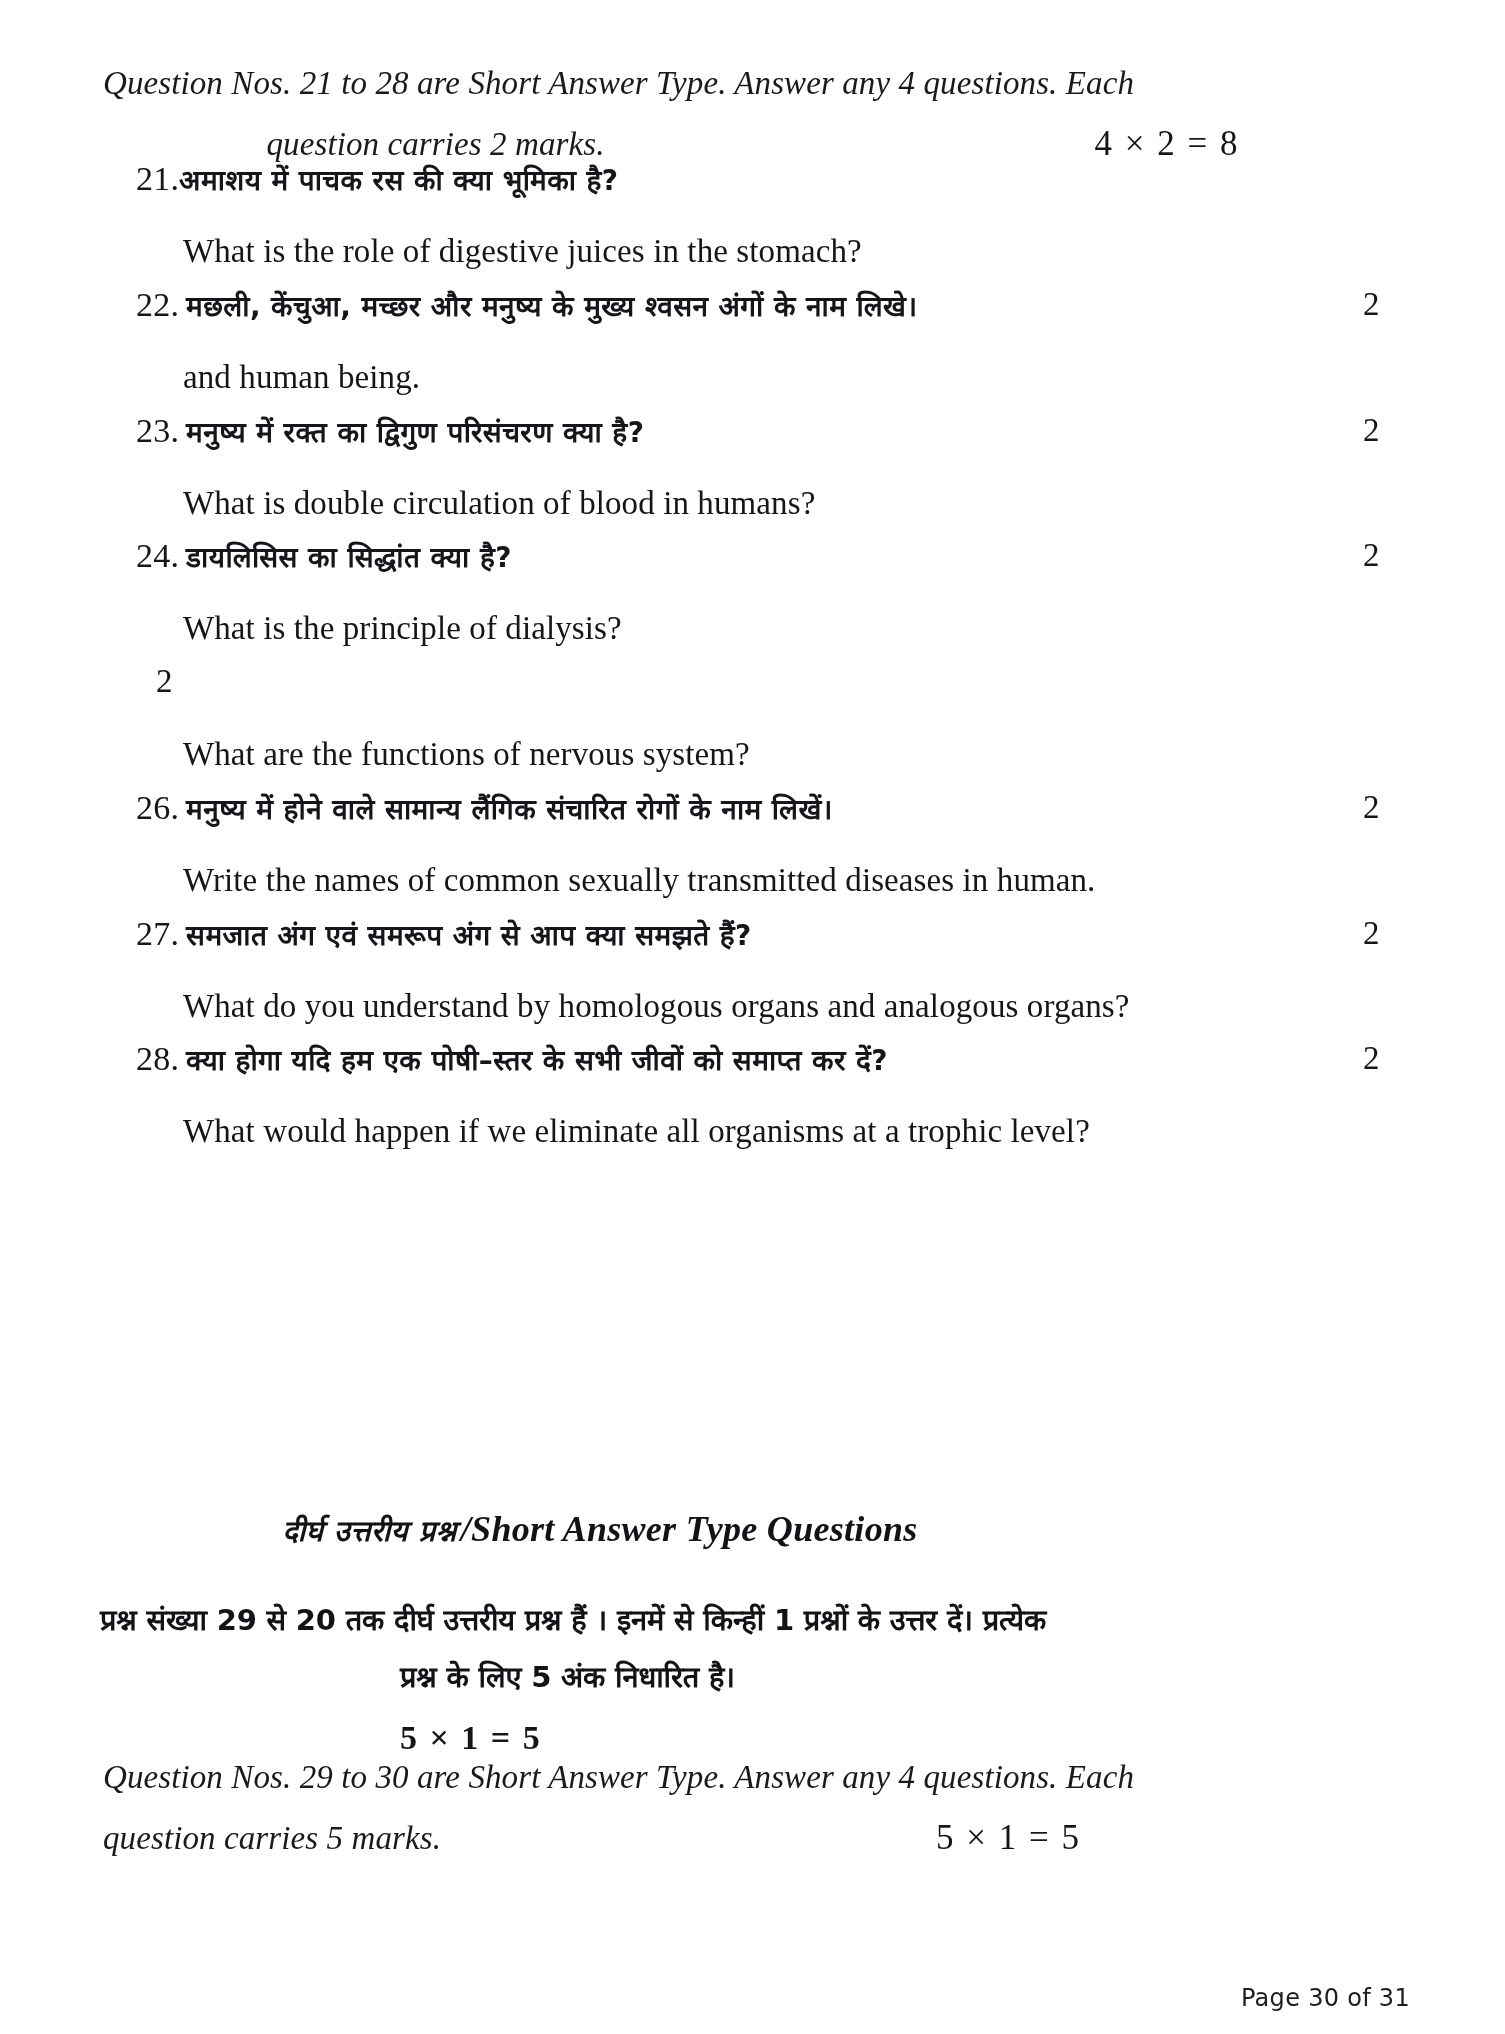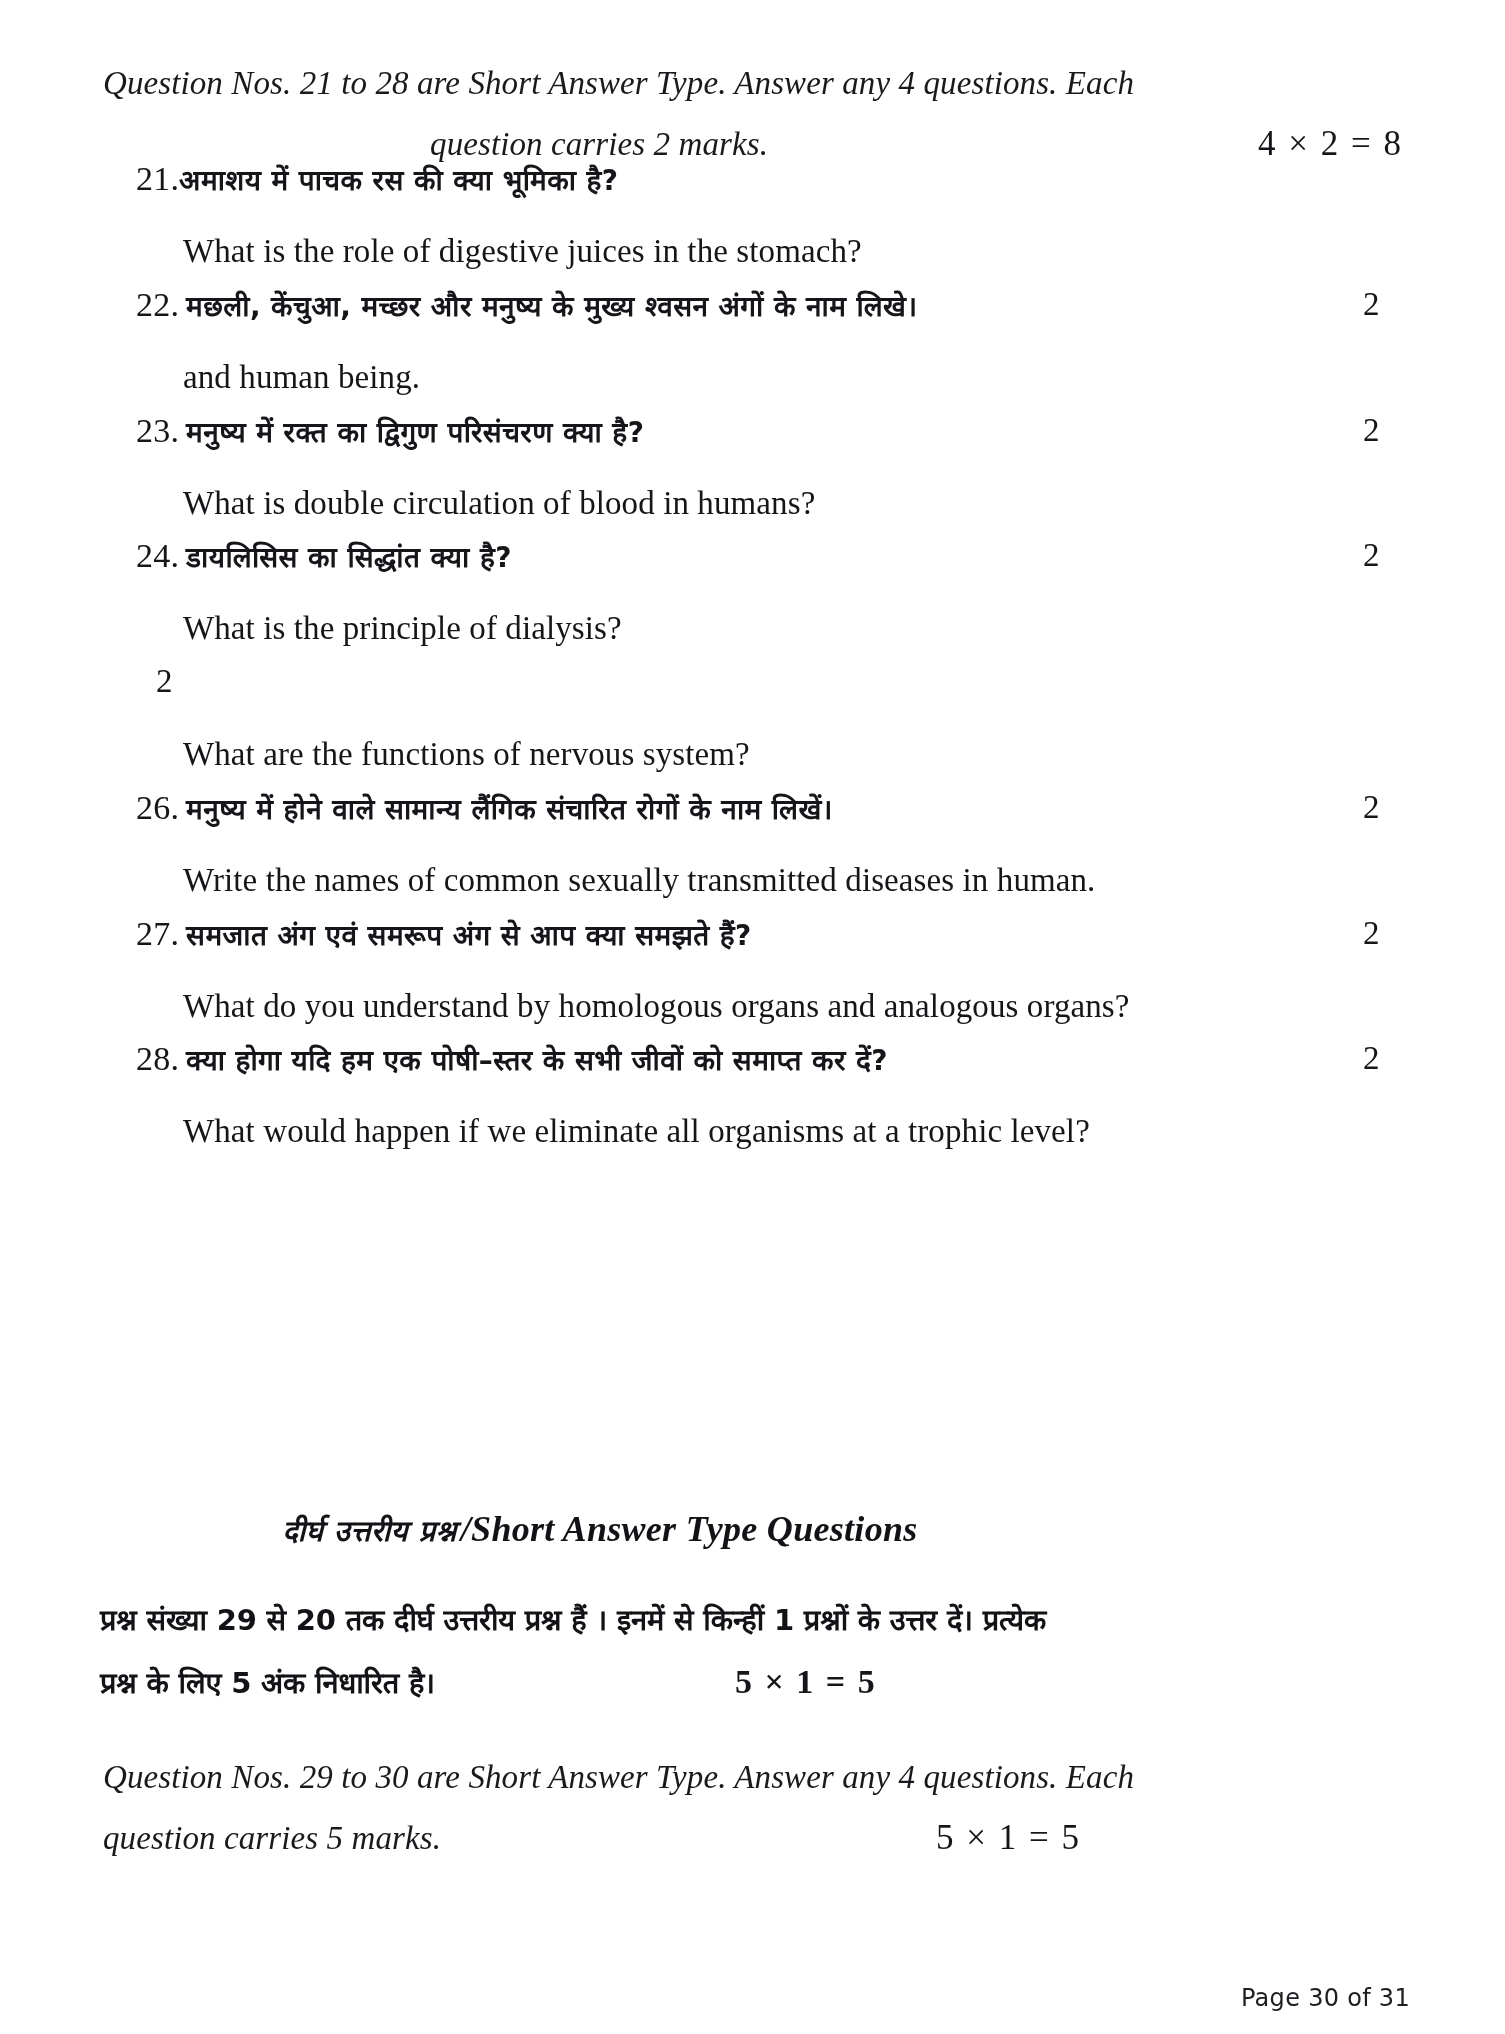--- a/index.html
+++ b/index.html
@@ -64,21 +64,21 @@
   .header-instr {
     position: absolute;
     left: 103px;
     top: 54px;
     width: 1300px;
   }
   .header-instr .line1 { display: block; }
   .header-instr .line2 {
     display: flex;
     align-items: baseline;
-    justify-content: flex-end;
+    justify-content: center;
   }
   .header-instr .line2 .txt { flex: 0 0 auto; }
   .header-instr .line2 .marks-expr {
     margin-left: 490px;
   }
 
   .marks-expr {
     font-family: "Liberation Serif", "DejaVu Serif", serif;
     font-style: normal;
     font-size: 35px;
@@ -168,20 +168,21 @@
   .lower-hi {
     position: absolute;
     left: 100px;
     top: 1592px;
     width: 1310px;
   }
   .lower-hi .l1 { display: block; white-space: nowrap; }
   .lower-hi .l2 {
     display: flex;
     align-items: baseline;
+    flex-direction: column;
   }
   .lower-hi .l2 .marks-expr-hi {
     margin-left: 300px;
     font-family: "Liberation Serif", "DejaVu Serif", serif;
     font-weight: 700;
     font-size: 34px;
     letter-spacing: 2px;
     color: #16161a;
     white-space: nowrap;
   }

